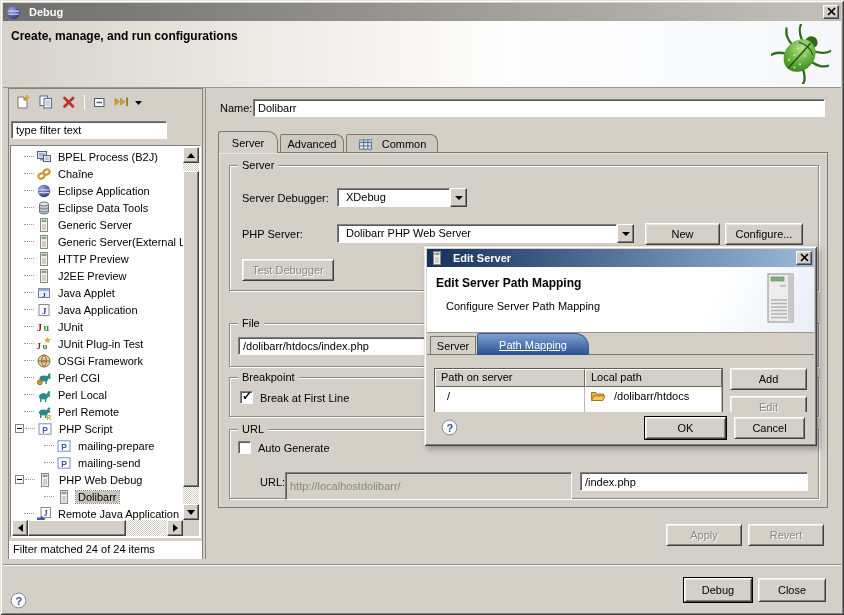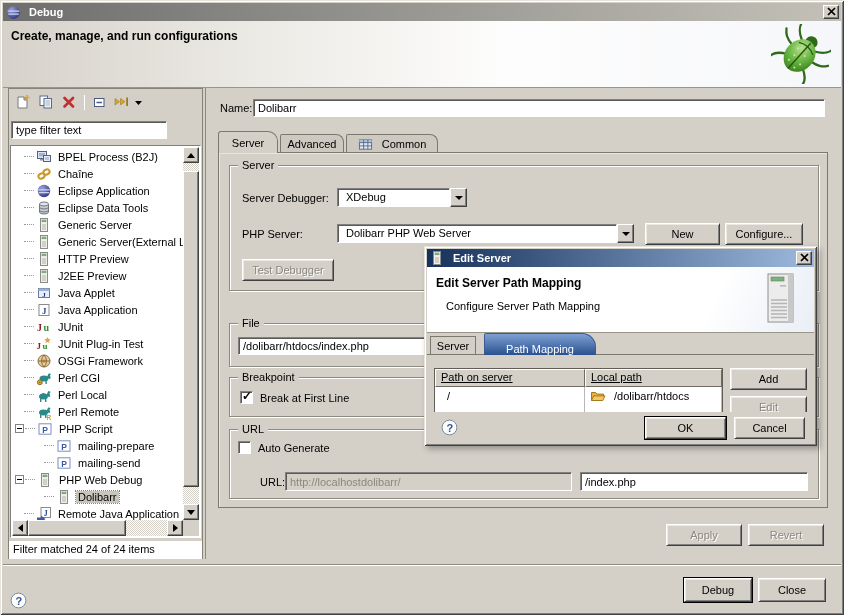--- a/index.html
+++ b/index.html
@@ -110,28 +110,28 @@
     display:flex; align-items:center; padding:0 2px; }
   .d-titlebar .ttext { color:#fff; font-weight:bold; margin-left:4px; }
   .d-header { position:absolute; left:3px; top:21px; right:3px; height:66px;
     background: linear-gradient(115deg, #ffffff 72%, #e9eef6 100%); border-bottom:1px solid #98958b; }
   .d-heading { position:absolute; left:9px; top:9px; font-size:12px; font-weight:bold; }
   .d-subheading { position:absolute; left:19px; top:33px; }
   .d-tower { position:absolute; right:16px; top:5px; }
   .d-tab { position:absolute; display:flex; align-items:center; justify-content:center;
     border:1px solid #7b786d; border-bottom:none; font-size:11px; }
   .d-tab.inactive { left:6px; top:90px; width:46px; height:19px; background:#d4d0c8; }
-  .d-tab.active { left:60px; top:87px; width:112px; height:22px; z-index:6;
+  .d-tab.active { left:53px; top:87px; width:112px; height:22px; z-index:6;
     background: linear-gradient(to bottom, var(--active-tab-start,#7ea0d3), var(--active-tab-end,#29508f));
-    color:#fff; border-color:#3a5a94; border-radius:2px 14px 0 0;align-items:flex-end; }
+    color:#fff; text-decoration:underline; border-color:#3a5a94; border-radius:2px 14px 0 0; }
   .d-body { position:absolute; left:3px; top:108px; right:3px; bottom:34px;
     border-top:1px solid #7b786d; background:#d4d0c8; overflow:hidden; z-index:1; }
   .map-table { position:absolute; left:7px; top:13px; width:289px; height:46px;
     border:1px solid #5f5d55; background:#fff; overflow:hidden; }
-  .map-head { display:flex;text-decoration:underline; }
+  .map-head { display:flex; }
   .hcell { height:18px; background:#d4d0c8; border:1px solid; border-color:#fff #6e6b62 #6e6b62 #fff;
     padding:1px 5px; }
   .hcell.c1, .cell.c1 { width:150px; flex:none; }
   .hcell.c2, .cell.c2 { width:137px; flex:none; }
   .map-row, .map-filler { display:flex; background:#fff; }
   .cell { height:18px; padding:1px 5px; display:flex; align-items:center; gap:4px;
     border-right:1px solid #b8b8b8; overflow:hidden; white-space:nowrap; }
   .map-row .cell.c1 { padding-left:12px; }
   .map-filler .cell { height:12px; }
   .d-bottombar { position:absolute; left:3px; right:3px; bottom:3px; height:31px; background:#d4d0c8; z-index:3; }
@@ -581,21 +581,21 @@
       <span class="legend">Breakpoint</span>
       <span class="cb checked" style="left:10px; top:13px;"></span>
       <span class="lbl" style="left:30px; top:14px;">Break at First Line</span>
     </div>
 
     <div class="group" style="left:10px; top:276px; width:590px; height:70px;">
       <span class="legend">URL</span>
       <span class="cb" style="left:8px; top:11px;"></span>
       <span class="lbl" style="left:28px; top:12px;">Auto Generate</span>
       <span class="lbl" style="left:30px; top:46px;">URL:</span>
-      <input class="field dim" style="left: 55px; top: 42px; width: 287px; height: 19px;" value="http://localhostdolibarr/">
+      <input class="field dim" style="left: 55px; top: 42px; width: 287px; height: 28px;" value="http://localhostdolibarr/">
       <input class="field" style="left: 350px; top: 42px; width: 228px; height: 19px;" value="/index.php">
     </div>
   </div>
 
   <span class="btn disabled" style="left:666px; top:524px; width:76px; height:22px;">Apply</span>
   <span class="btn disabled" style="left:748px; top:524px; width:76px; height:22px;">Revert</span>
 
   <div class="hsep"></div>
   <span class="help-circle" style="left:10px; top:592px;"><svg width="17" height="17" viewBox="0 0 17 17">
         <circle cx="8.5" cy="8.5" r="7.4" fill="#fdfdf8" stroke="#7a8aa5"></circle>

